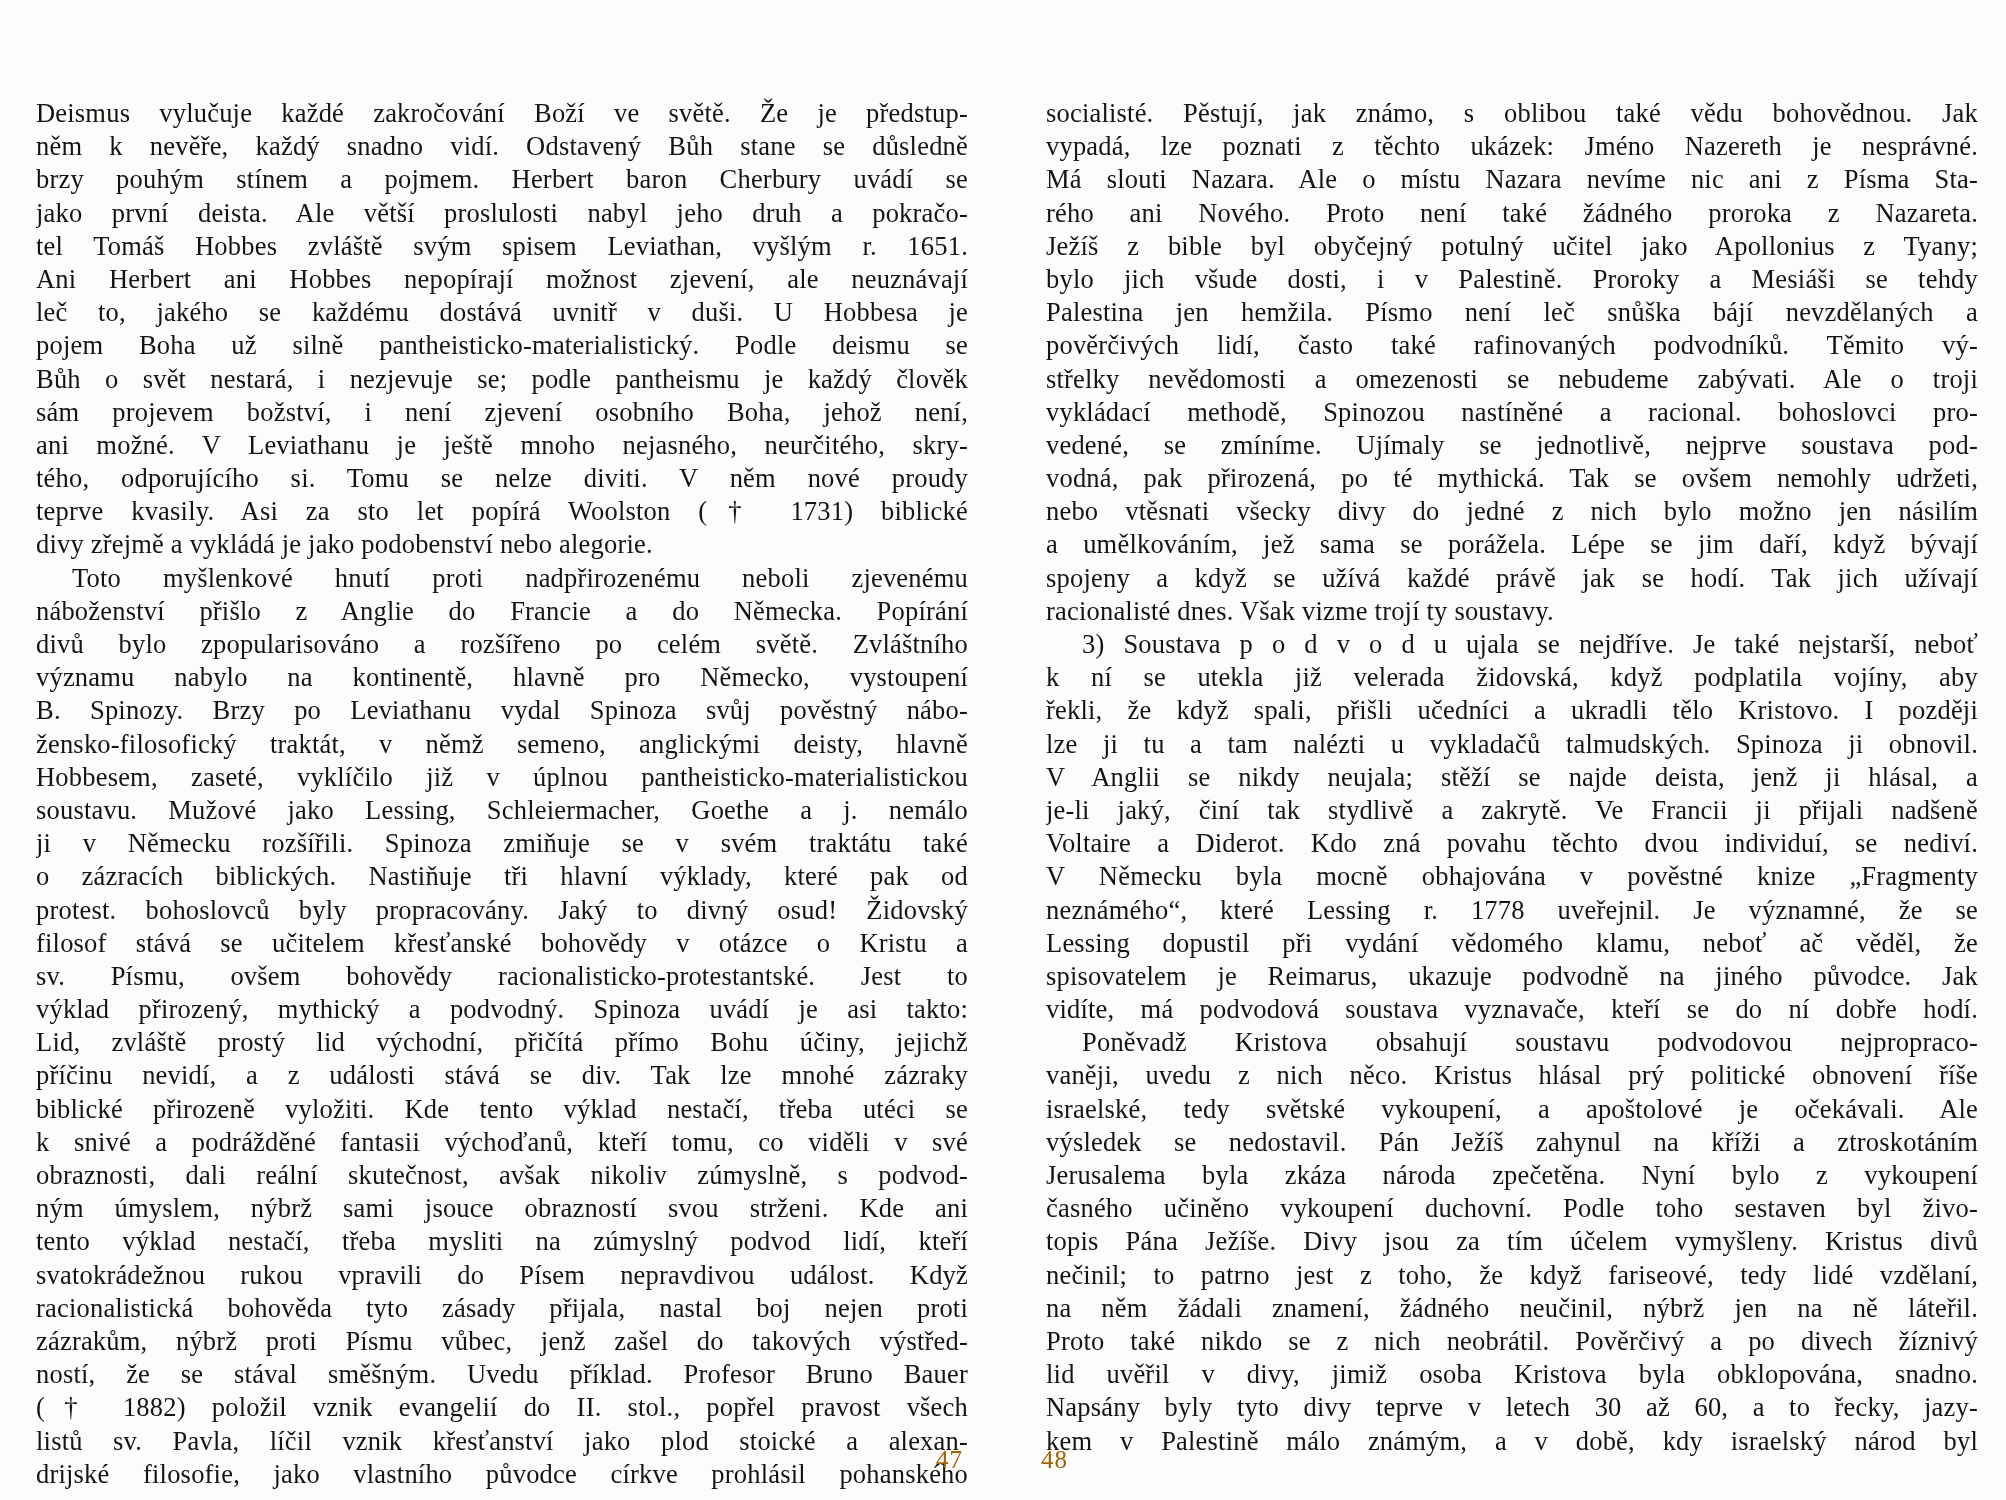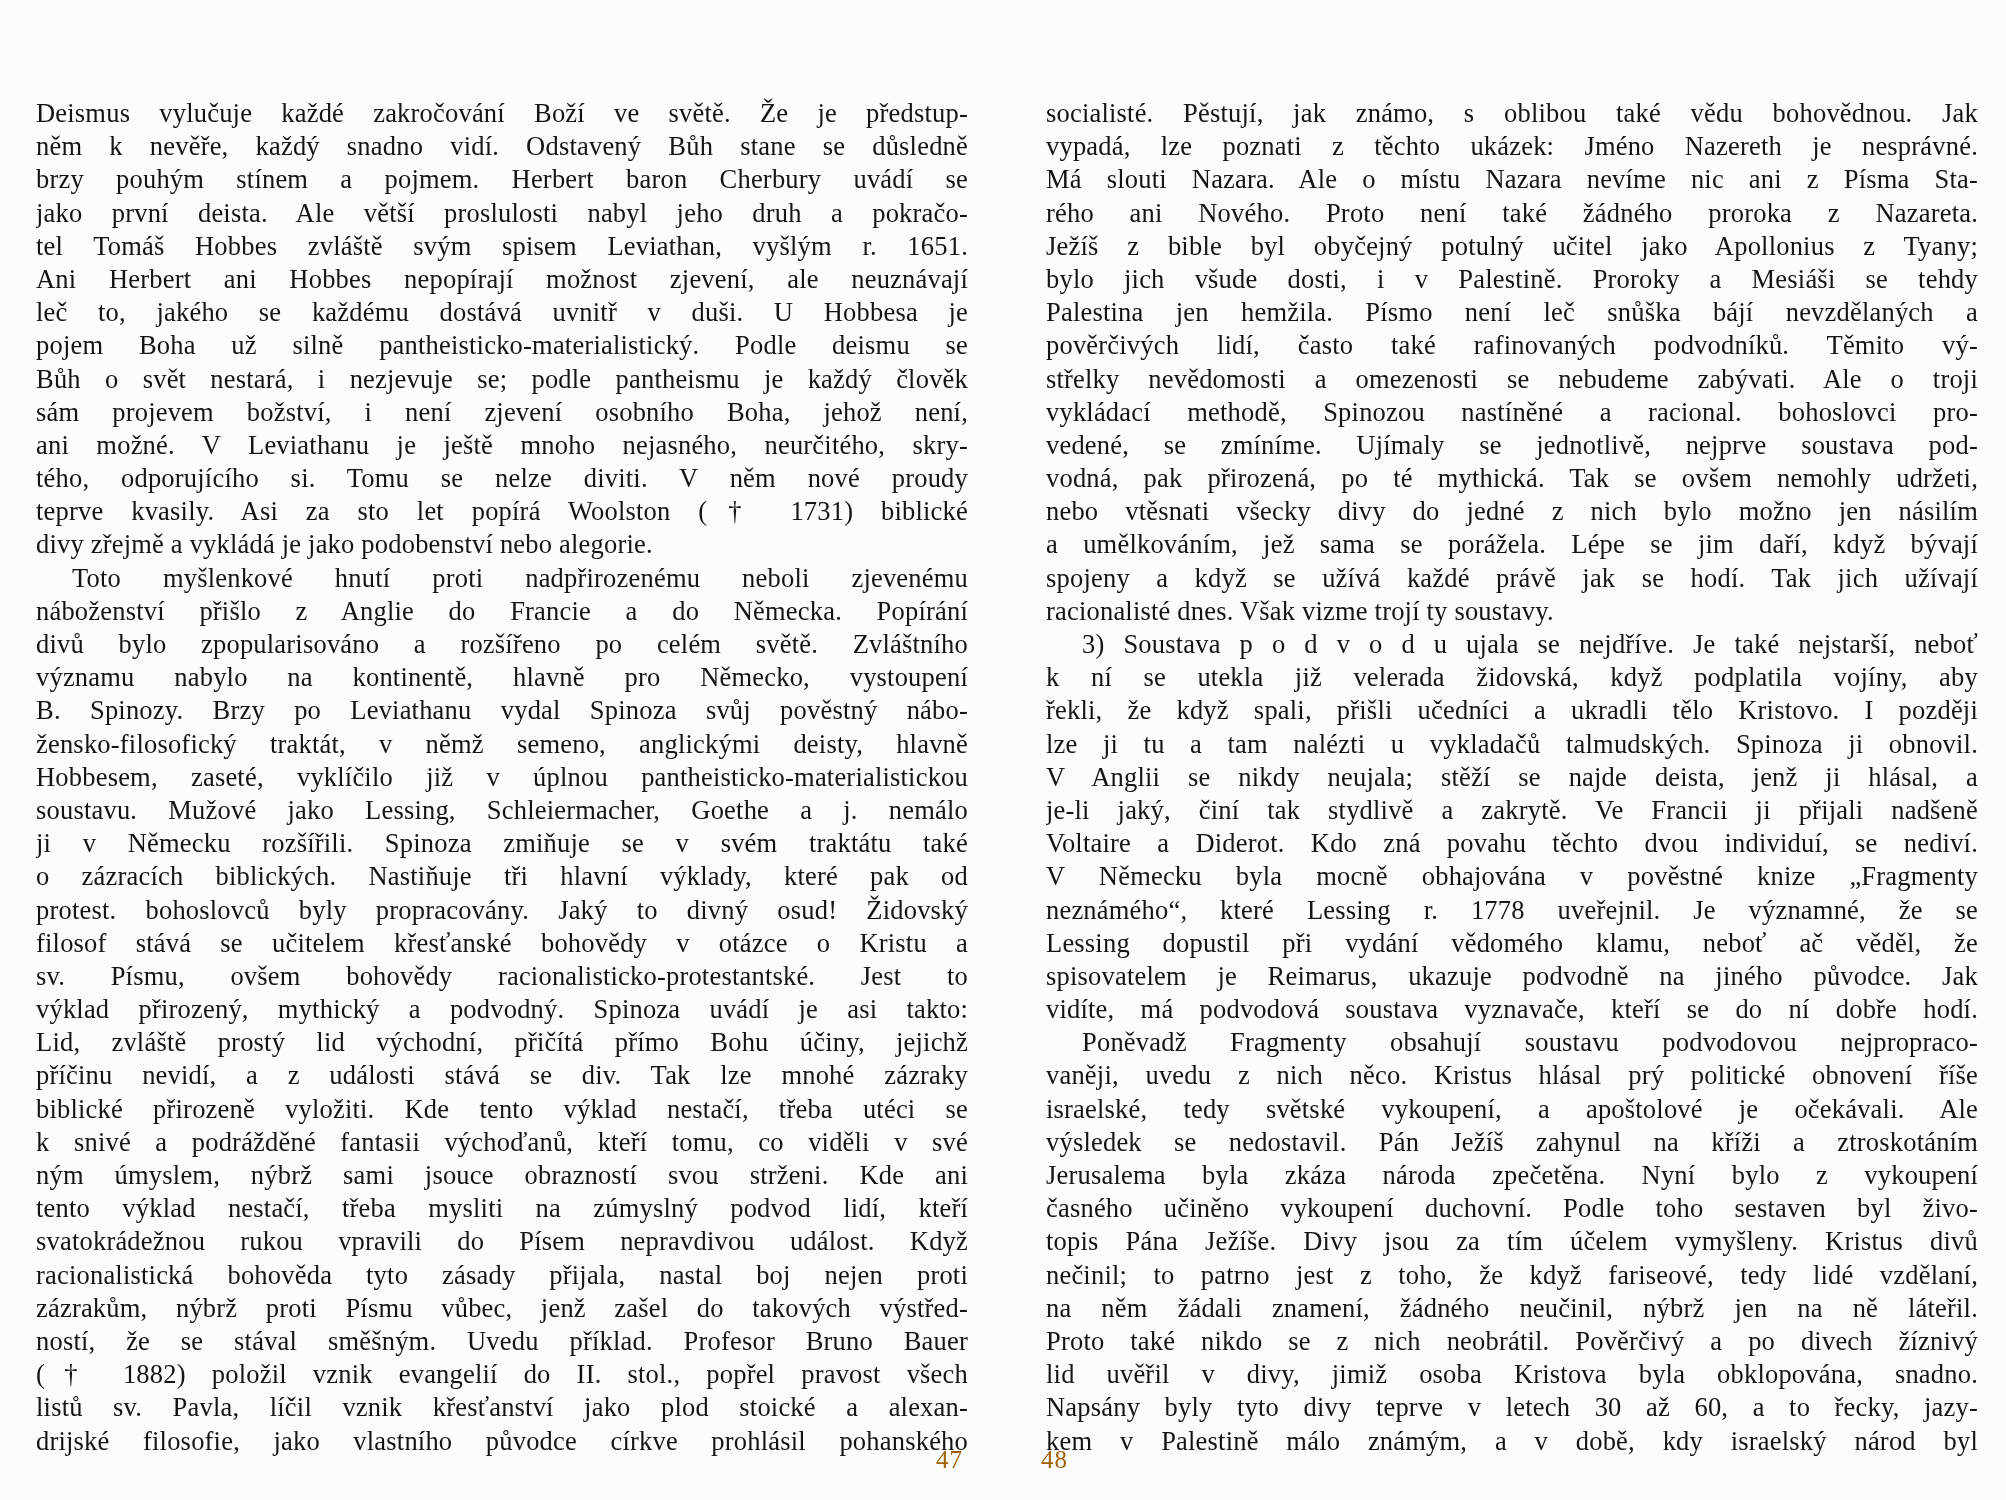--- a/index.html
+++ b/index.html
@@ -85,20 +85,21 @@
       <div class="line">ji v Německu rozšířili. Spinoza zmiňuje se v svém traktátu také</div>
       <div class="line">o zázracích biblických. Nastiňuje tři hlavní výklady, které pak od</div>
       <div class="line">protest. bohoslovců byly propracovány. Jaký to divný osud! Židovský</div>
       <div class="line">filosof stává se učitelem křesťanské bohovědy v otázce o Kristu a</div>
       <div class="line">sv. Písmu, ovšem bohovědy racionalisticko-protestantské. Jest to</div>
       <div class="line">výklad přirozený, mythický a podvodný. Spinoza uvádí je asi takto:</div>
       <div class="line">Lid, zvláště prostý lid východní, přičítá přímo Bohu účiny, jejichž</div>
       <div class="line">příčinu nevidí, a z události stává se div. Tak lze mnohé zázraky</div>
       <div class="line">biblické přirozeně vyložiti. Kde tento výklad nestačí, třeba utéci se</div>
       <div class="line">k snivé a podrážděné fantasii výchoďanů, kteří tomu, co viděli v své</div>
+      <div class="line">obraznosti, dali reální skutečnost, avšak nikoliv zúmyslně, s podvod-</div>
       <div class="line">ným úmyslem, nýbrž sami jsouce obrazností svou strženi. Kde ani</div>
       <div class="line">tento výklad nestačí, třeba mysliti na zúmyslný podvod lidí, kteří</div>
       <div class="line">svatokrádežnou rukou vpravili do Písem nepravdivou událost. Když</div>
       <div class="line">racionalistická bohověda tyto zásady přijala, nastal boj nejen proti</div>
       <div class="line">zázrakům, nýbrž proti Písmu vůbec, jenž zašel do takových výstřed-</div>
       <div class="line">ností, že se stával směšným. Uvedu příklad. Profesor Bruno Bauer</div>
       <div class="line">(† 1882) položil vznik evangelií do II. stol., popřel pravost všech</div>
       <div class="line">listů sv. Pavla, líčil vznik křesťanství jako plod stoické a alexan-</div>
       <div class="line">drijské filosofie, jako vlastního původce církve prohlásil pohanského</div>
     </div>
@@ -125,21 +126,21 @@
       <div class="line">řekli, že když spali, přišli učedníci a ukradli tělo Kristovo. I později</div>
       <div class="line">lze ji tu a tam nalézti u vykladačů talmudských. Spinoza ji obnovil.</div>
       <div class="line">V Anglii se nikdy neujala; stěží se najde deista, jenž ji hlásal, a</div>
       <div class="line">je-li jaký, činí tak stydlivě a zakrytě. Ve Francii ji přijali nadšeně</div>
       <div class="line">Voltaire a Diderot. Kdo zná povahu těchto dvou individuí, se nediví.</div>
       <div class="line">V Německu byla mocně obhajována v pověstné knize „Fragmenty</div>
       <div class="line">neznámého“, které Lessing r. 1778 uveřejnil. Je významné, že se</div>
       <div class="line">Lessing dopustil při vydání vědomého klamu, neboť ač věděl, že</div>
       <div class="line">spisovatelem je Reimarus, ukazuje podvodně na jiného původce. Jak</div>
       <div class="line">vidíte, má podvodová soustava vyznavače, kteří se do ní dobře hodí.</div>
-      <div class="line indent">Poněvadž Fragmenty obsahují soustavu podvodovou nejpropraco-</div>
+      <div class="line indent">Poněvadž Kristova obsahují soustavu podvodovou nejpropraco-</div>
       <div class="line">vaněji, uvedu z nich něco. Kristus hlásal prý politické obnovení říše</div>
       <div class="line">israelské, tedy světské vykoupení, a apoštolové je očekávali. Ale</div>
       <div class="line">výsledek se nedostavil. Pán Ježíš zahynul na kříži a ztroskotáním</div>
       <div class="line">Jerusalema byla zkáza národa zpečetěna. Nyní bylo z vykoupení</div>
       <div class="line">časného učiněno vykoupení duchovní. Podle toho sestaven byl živo-</div>
       <div class="line">topis Pána Ježíše. Divy jsou za tím účelem vymyšleny. Kristus divů</div>
       <div class="line">nečinil; to patrno jest z toho, že když fariseové, tedy lidé vzdělaní,</div>
       <div class="line">na něm žádali znamení, žádného neučinil, nýbrž jen na ně láteřil.</div>
       <div class="line">Proto také nikdo se z nich neobrátil. Pověrčivý a po divech žíznivý</div>
       <div class="line">lid uvěřil v divy, jimiž osoba Kristova byla obklopována, snadno.</div>

